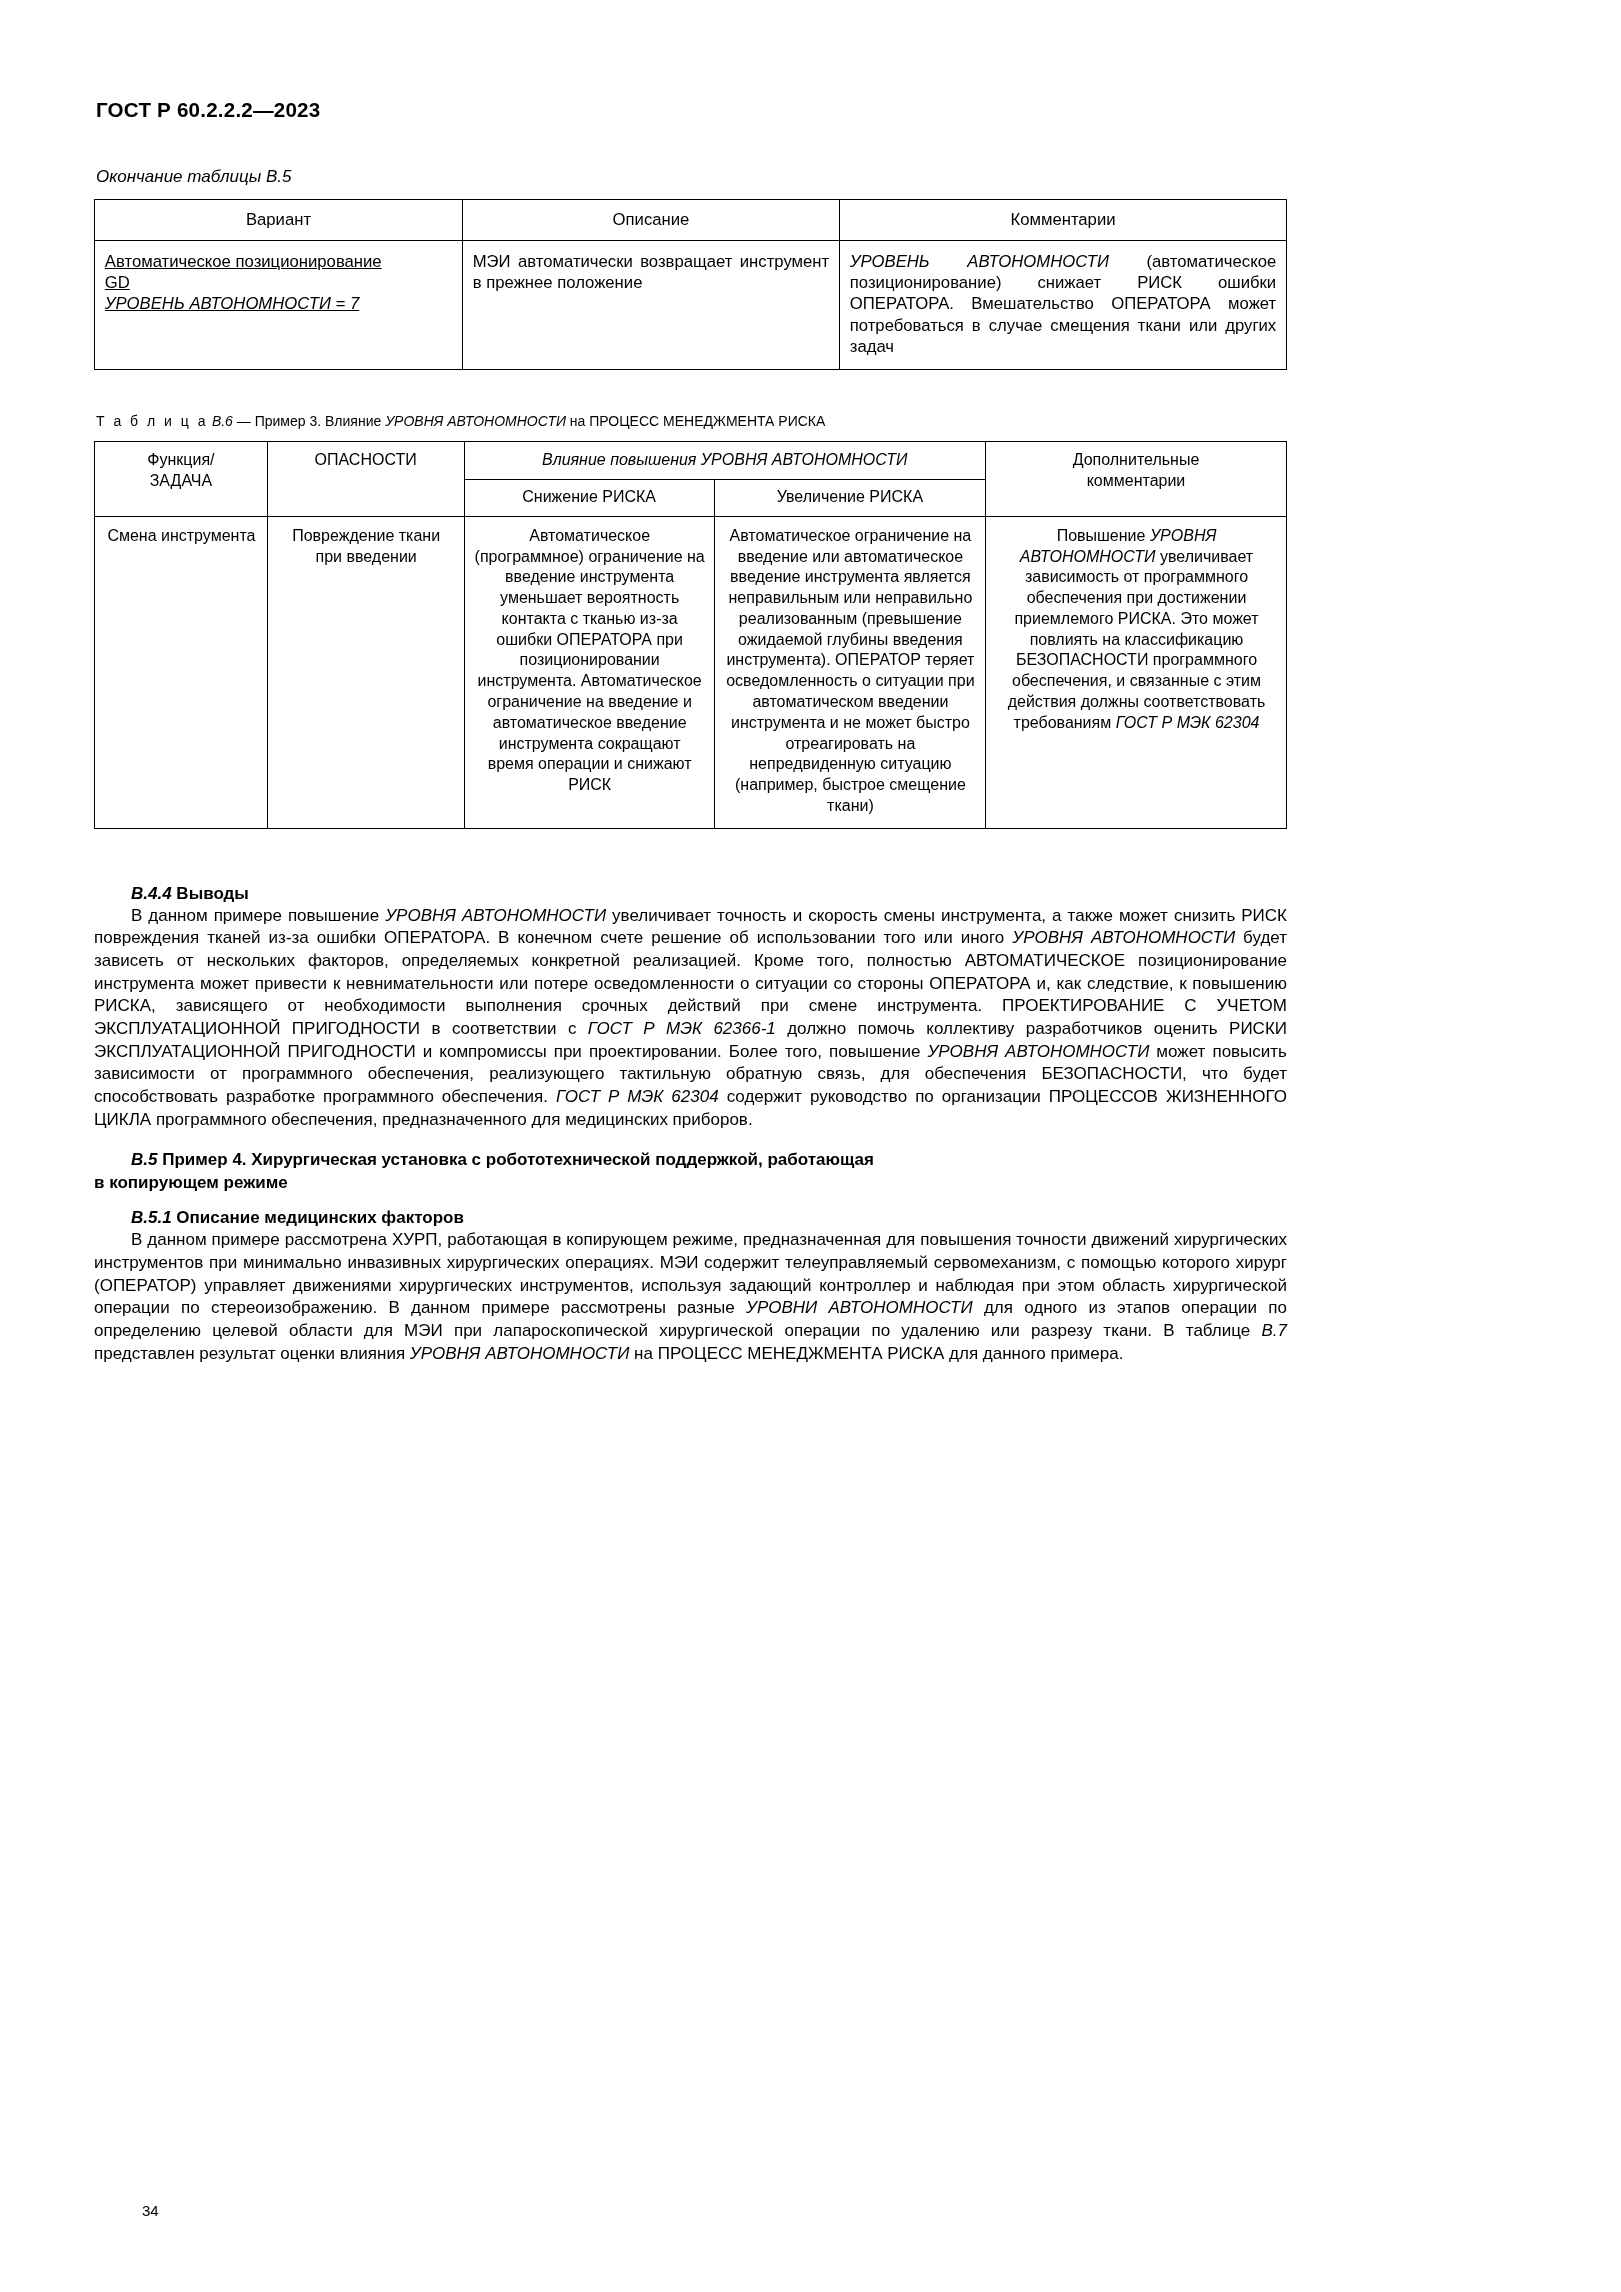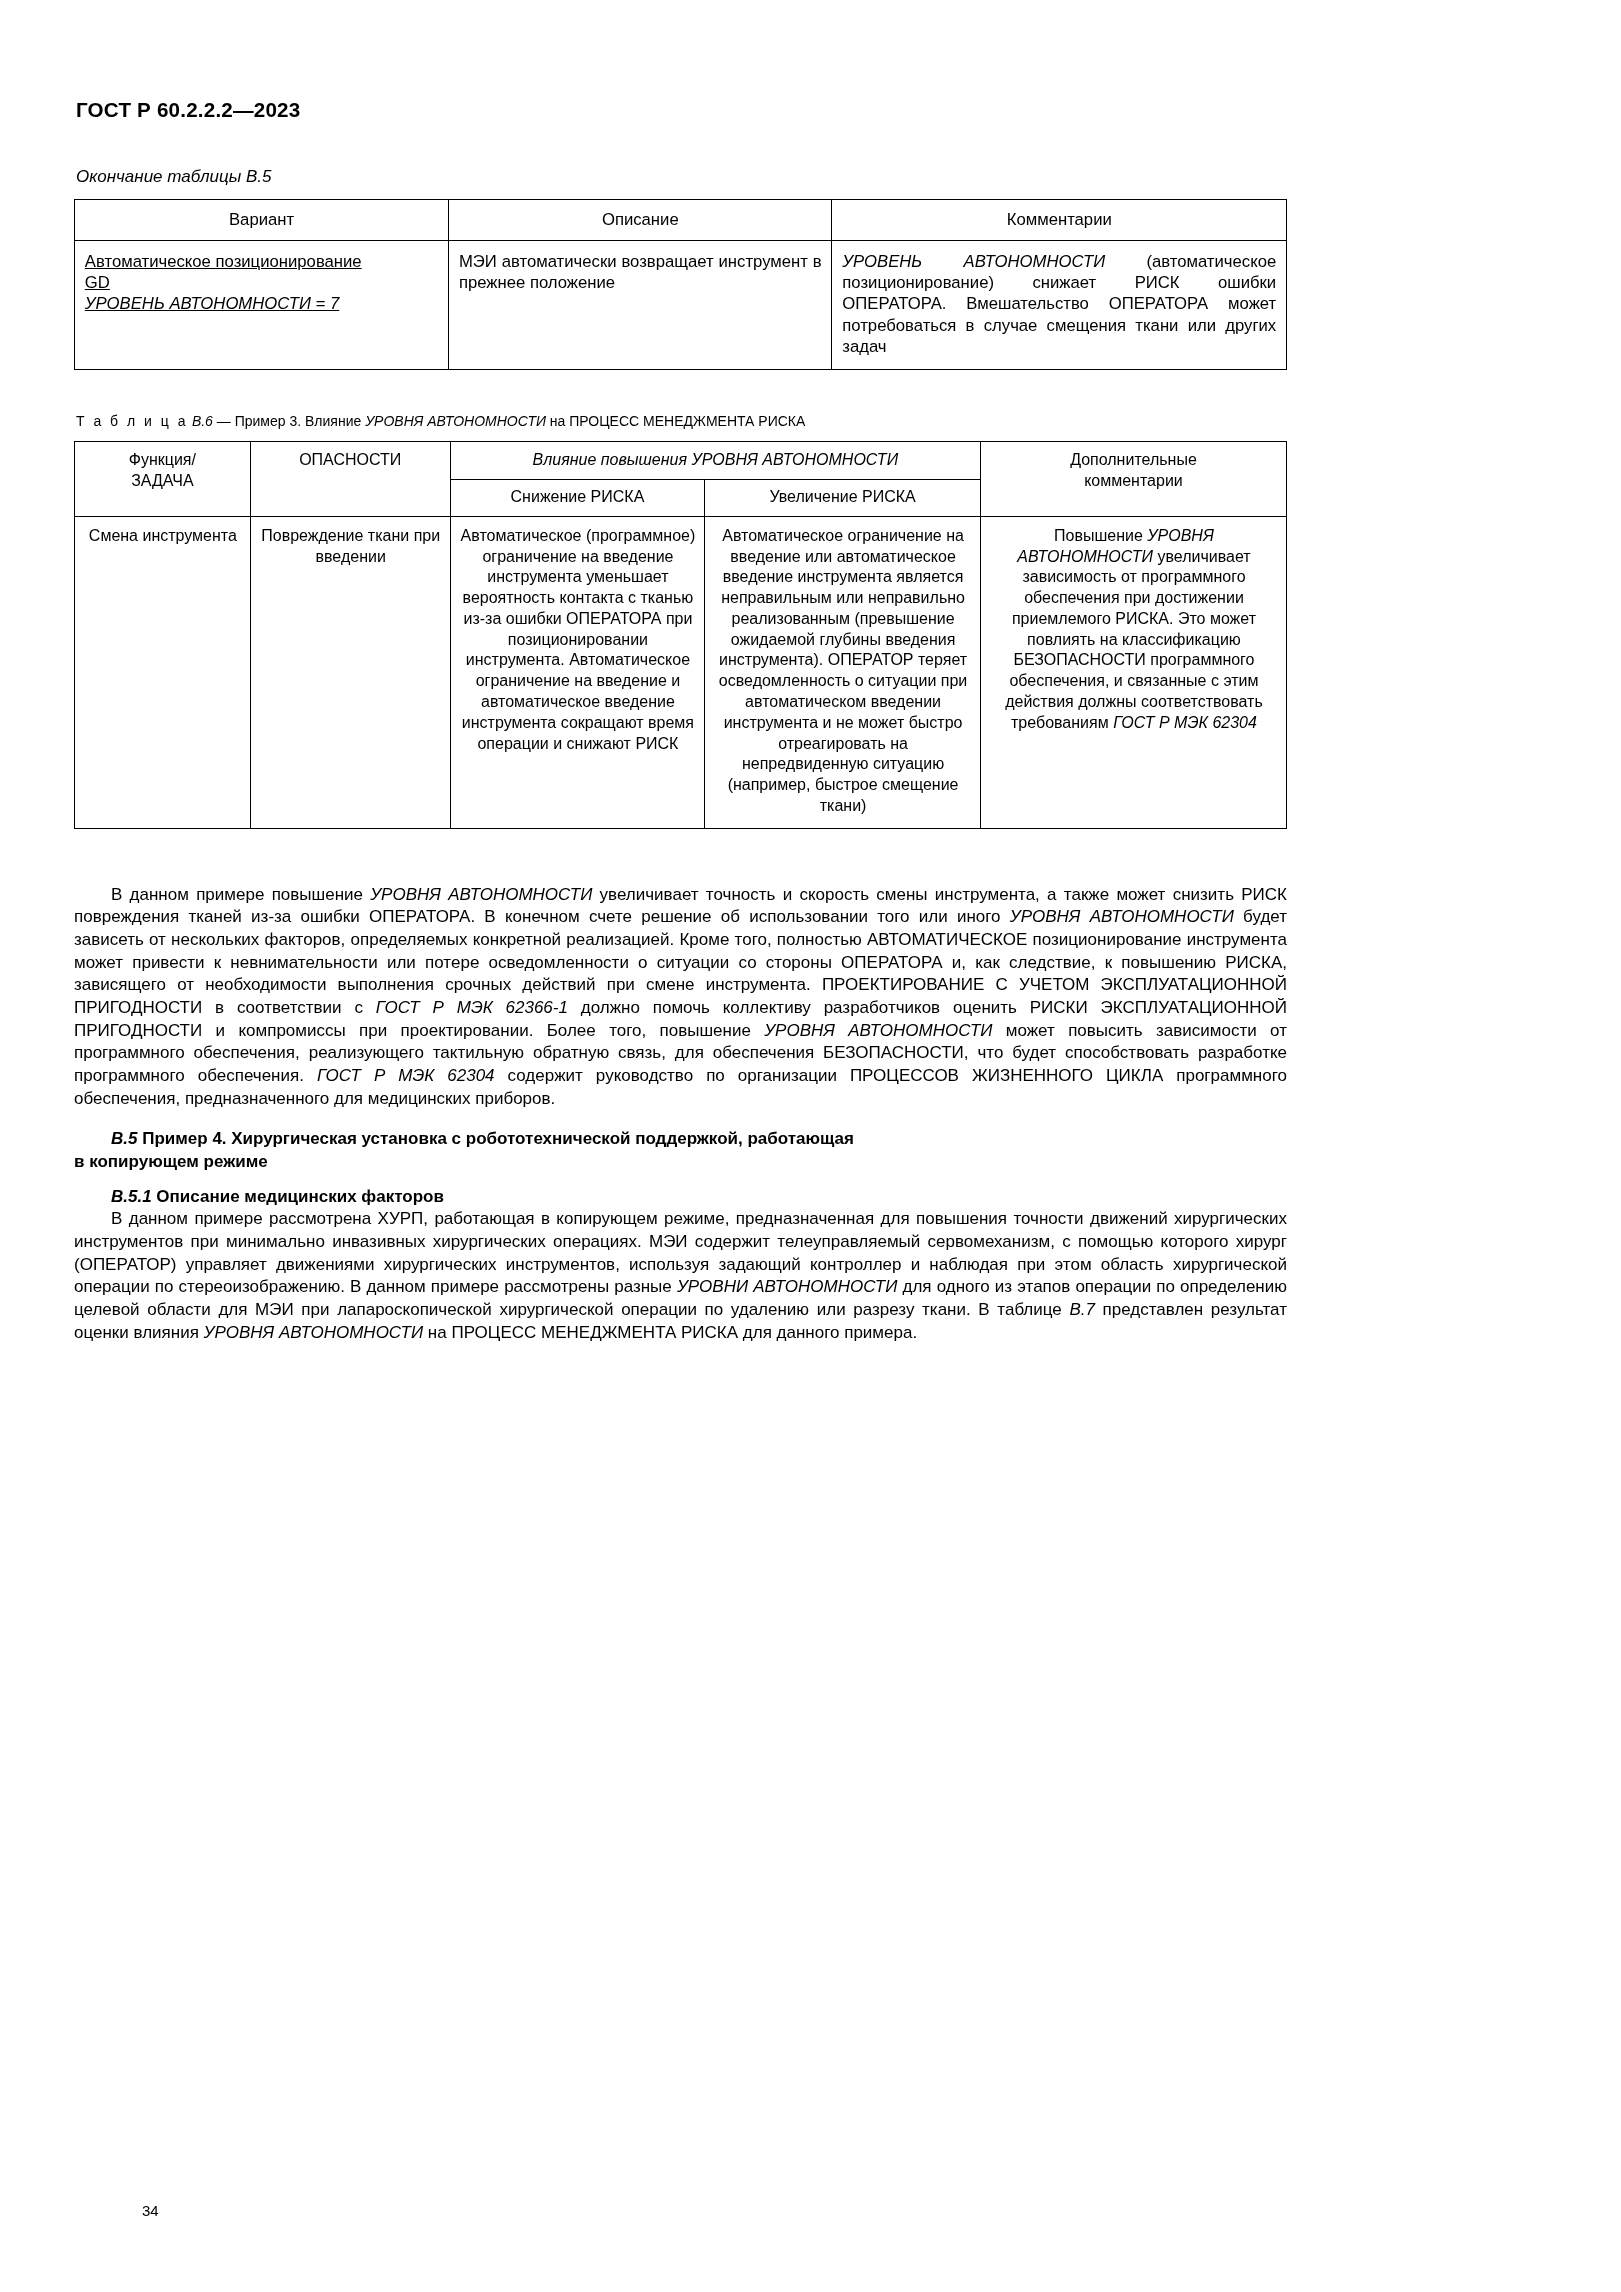--- a/index.html
+++ b/index.html
@@ -6,21 +6,21 @@
   body {
     width:1621px;
     font-family:"Liberation Sans", sans-serif;
     color:#000000;
   }
   .page {
     position:relative;
     width:1429px;
     height:2293px;
     box-sizing:border-box;
-    padding:98px 142px 0 74px;
+    padding:98px 142px 0 94px;
   }
   .doc-header {
     font-size:20.6px;
     font-weight:bold;
     letter-spacing:0.2px;
     margin:0 0 45px 2px;
   }
   .caption-italic {
     font-size:17px;
     font-style:italic;
@@ -154,20 +154,21 @@
     <tr>
       <td>Смена инструмента</td>
       <td>Повреждение ткани при введении</td>
       <td>Автоматическое (программное) ограничение на введение инструмента уменьшает вероятность контакта с тканью из-за ошибки ОПЕРАТОРА при позиционировании инструмента. Автоматическое ограничение на введение и автоматическое введение инструмента сокращают время операции и снижают РИСК</td>
       <td>Автоматическое ограничение на введение или автоматическое введение инструмента является неправильным или неправильно реализованным (превышение ожидаемой глубины введения инструмента). ОПЕРАТОР теряет осведомленность о ситуации при автоматическом введении инструмента и не может быстро отреагировать на непредвиденную ситуацию (например, быстрое смещение ткани)</td>
       <td><span>Повышение </span><span class="ital">УРОВНЯ АВТОНОМНОСТИ</span><span> увеличивает зависимость от программного обеспечения при достижении приемлемого РИСКА. Это может повлиять на классификацию БЕЗОПАСНОСТИ программного обеспечения, и связанные с этим действия должны соответствовать требованиям </span><span class="ital">ГОСТ Р МЭК 62304</span></td>
     </tr>
   </tbody>
     </table>
 
+  <div class="sec-head"><span>В.4.4</span><span class="reg"> Выводы</span></div>
 
   <p class="body-text indent"><span>В данном примере повышение </span><span class="ital">УРОВНЯ АВТОНОМНОСТИ</span><span> увеличивает точность и скорость смены инструмента, а также может снизить РИСК повреждения тканей из-за ошибки ОПЕРАТОРА. В конечном счете решение об использовании того или иного </span><span class="ital">УРОВНЯ АВТОНОМНОСТИ</span><span> будет зависеть от нескольких факторов, определяемых конкретной реализацией. Кроме того, полностью АВТОМАТИЧЕСКОЕ позиционирование инструмента может привести к невнимательности или потере осведомленности о ситуации со стороны ОПЕРАТОРА и, как следствие, к повышению РИСКА, зависящего от необходимости выполнения срочных действий при смене инструмента. ПРОЕКТИРОВАНИЕ С УЧЕТОМ ЭКСПЛУАТАЦИОННОЙ ПРИГОДНОСТИ в соответствии с </span><span class="ital">ГОСТ Р МЭК 62366-1</span><span> должно помочь коллективу разработчиков оценить РИСКИ ЭКСПЛУАТАЦИОННОЙ ПРИГОДНОСТИ и компромиссы при проектировании. Более того, повышение </span><span class="ital">УРОВНЯ АВТОНОМНОСТИ</span><span> может повысить зависимости от программного обеспечения, реализующего тактильную обратную связь, для обеспечения БЕЗОПАСНОСТИ, что будет способствовать разработке программного обеспечения. </span><span class="ital">ГОСТ Р МЭК 62304</span><span> содержит руководство по организации ПРОЦЕССОВ ЖИЗНЕННОГО ЦИКЛА программного обеспечения, предназначенного для медицинских приборов.</span></p>
 
   <div class="sec-head-block">
     <span class="ind"><span class="num">В.5</span><span> Пример 4. Хирургическая установка с робототехнической поддержкой, работающая</span></span>
     <span>в копирующем режиме</span>
   </div>
 
   <div class="sec-head"><span>В.5.1</span><span class="reg"> Описание медицинских факторов</span></div>
 

